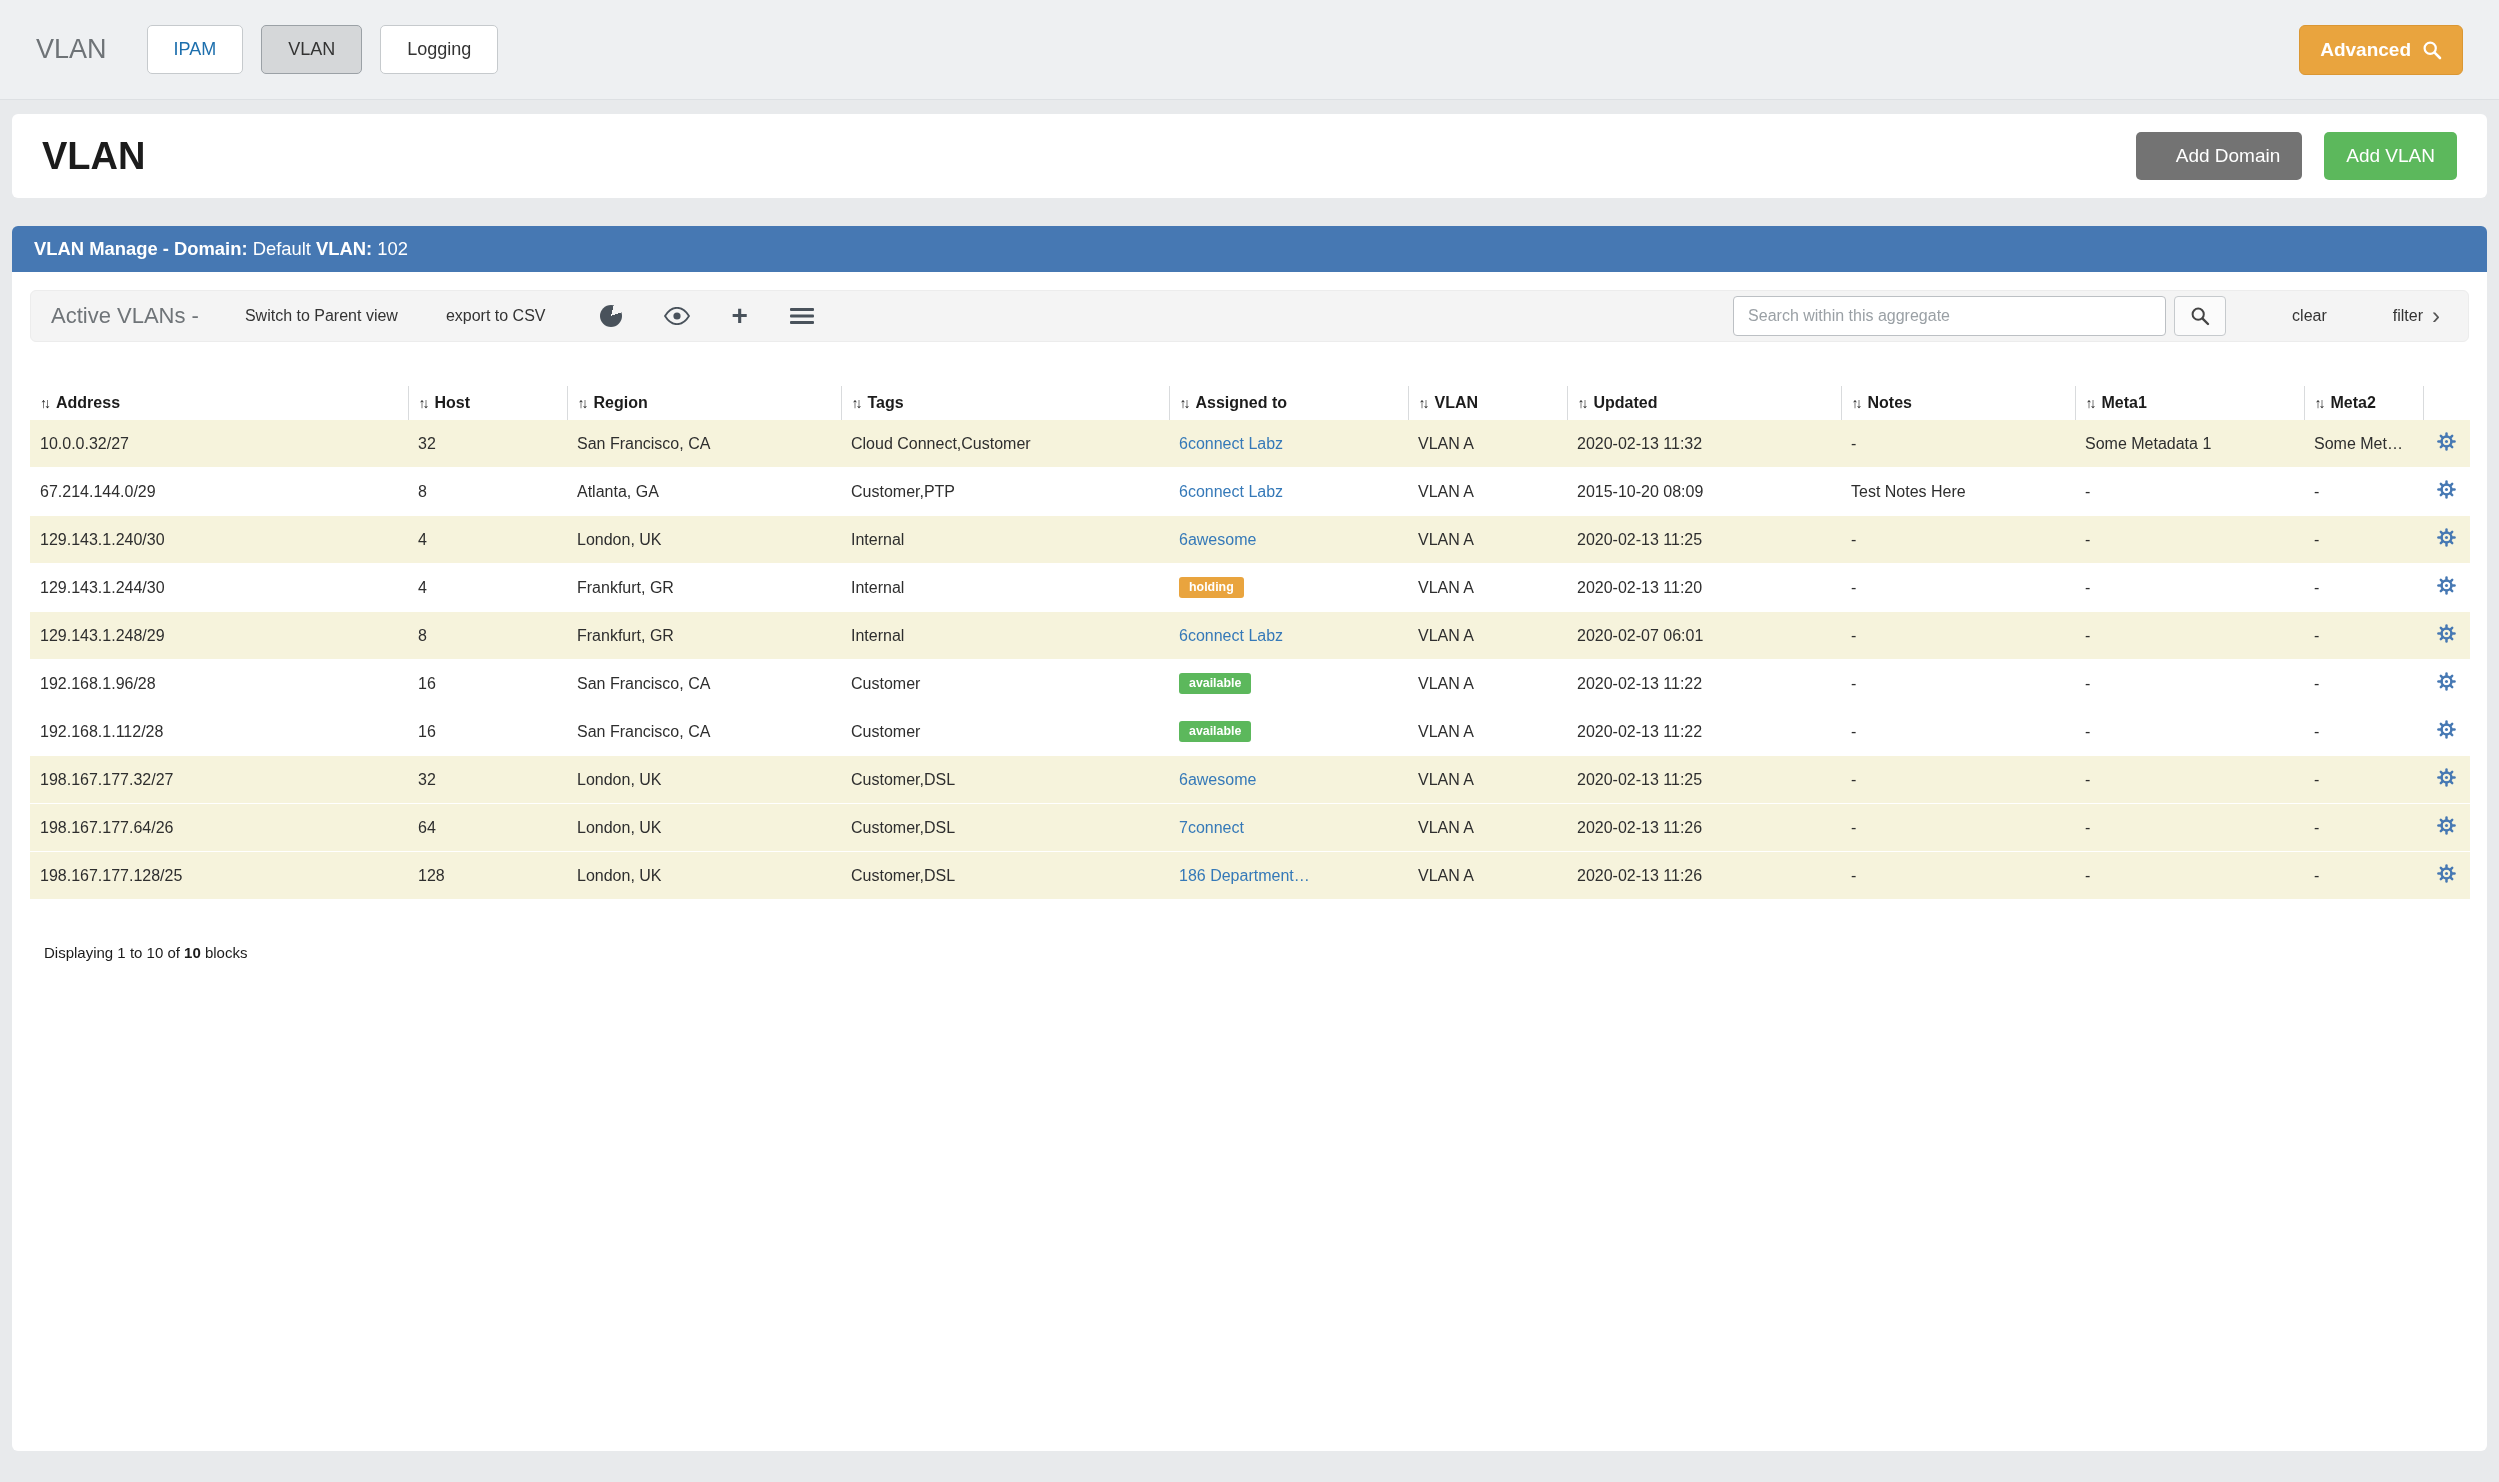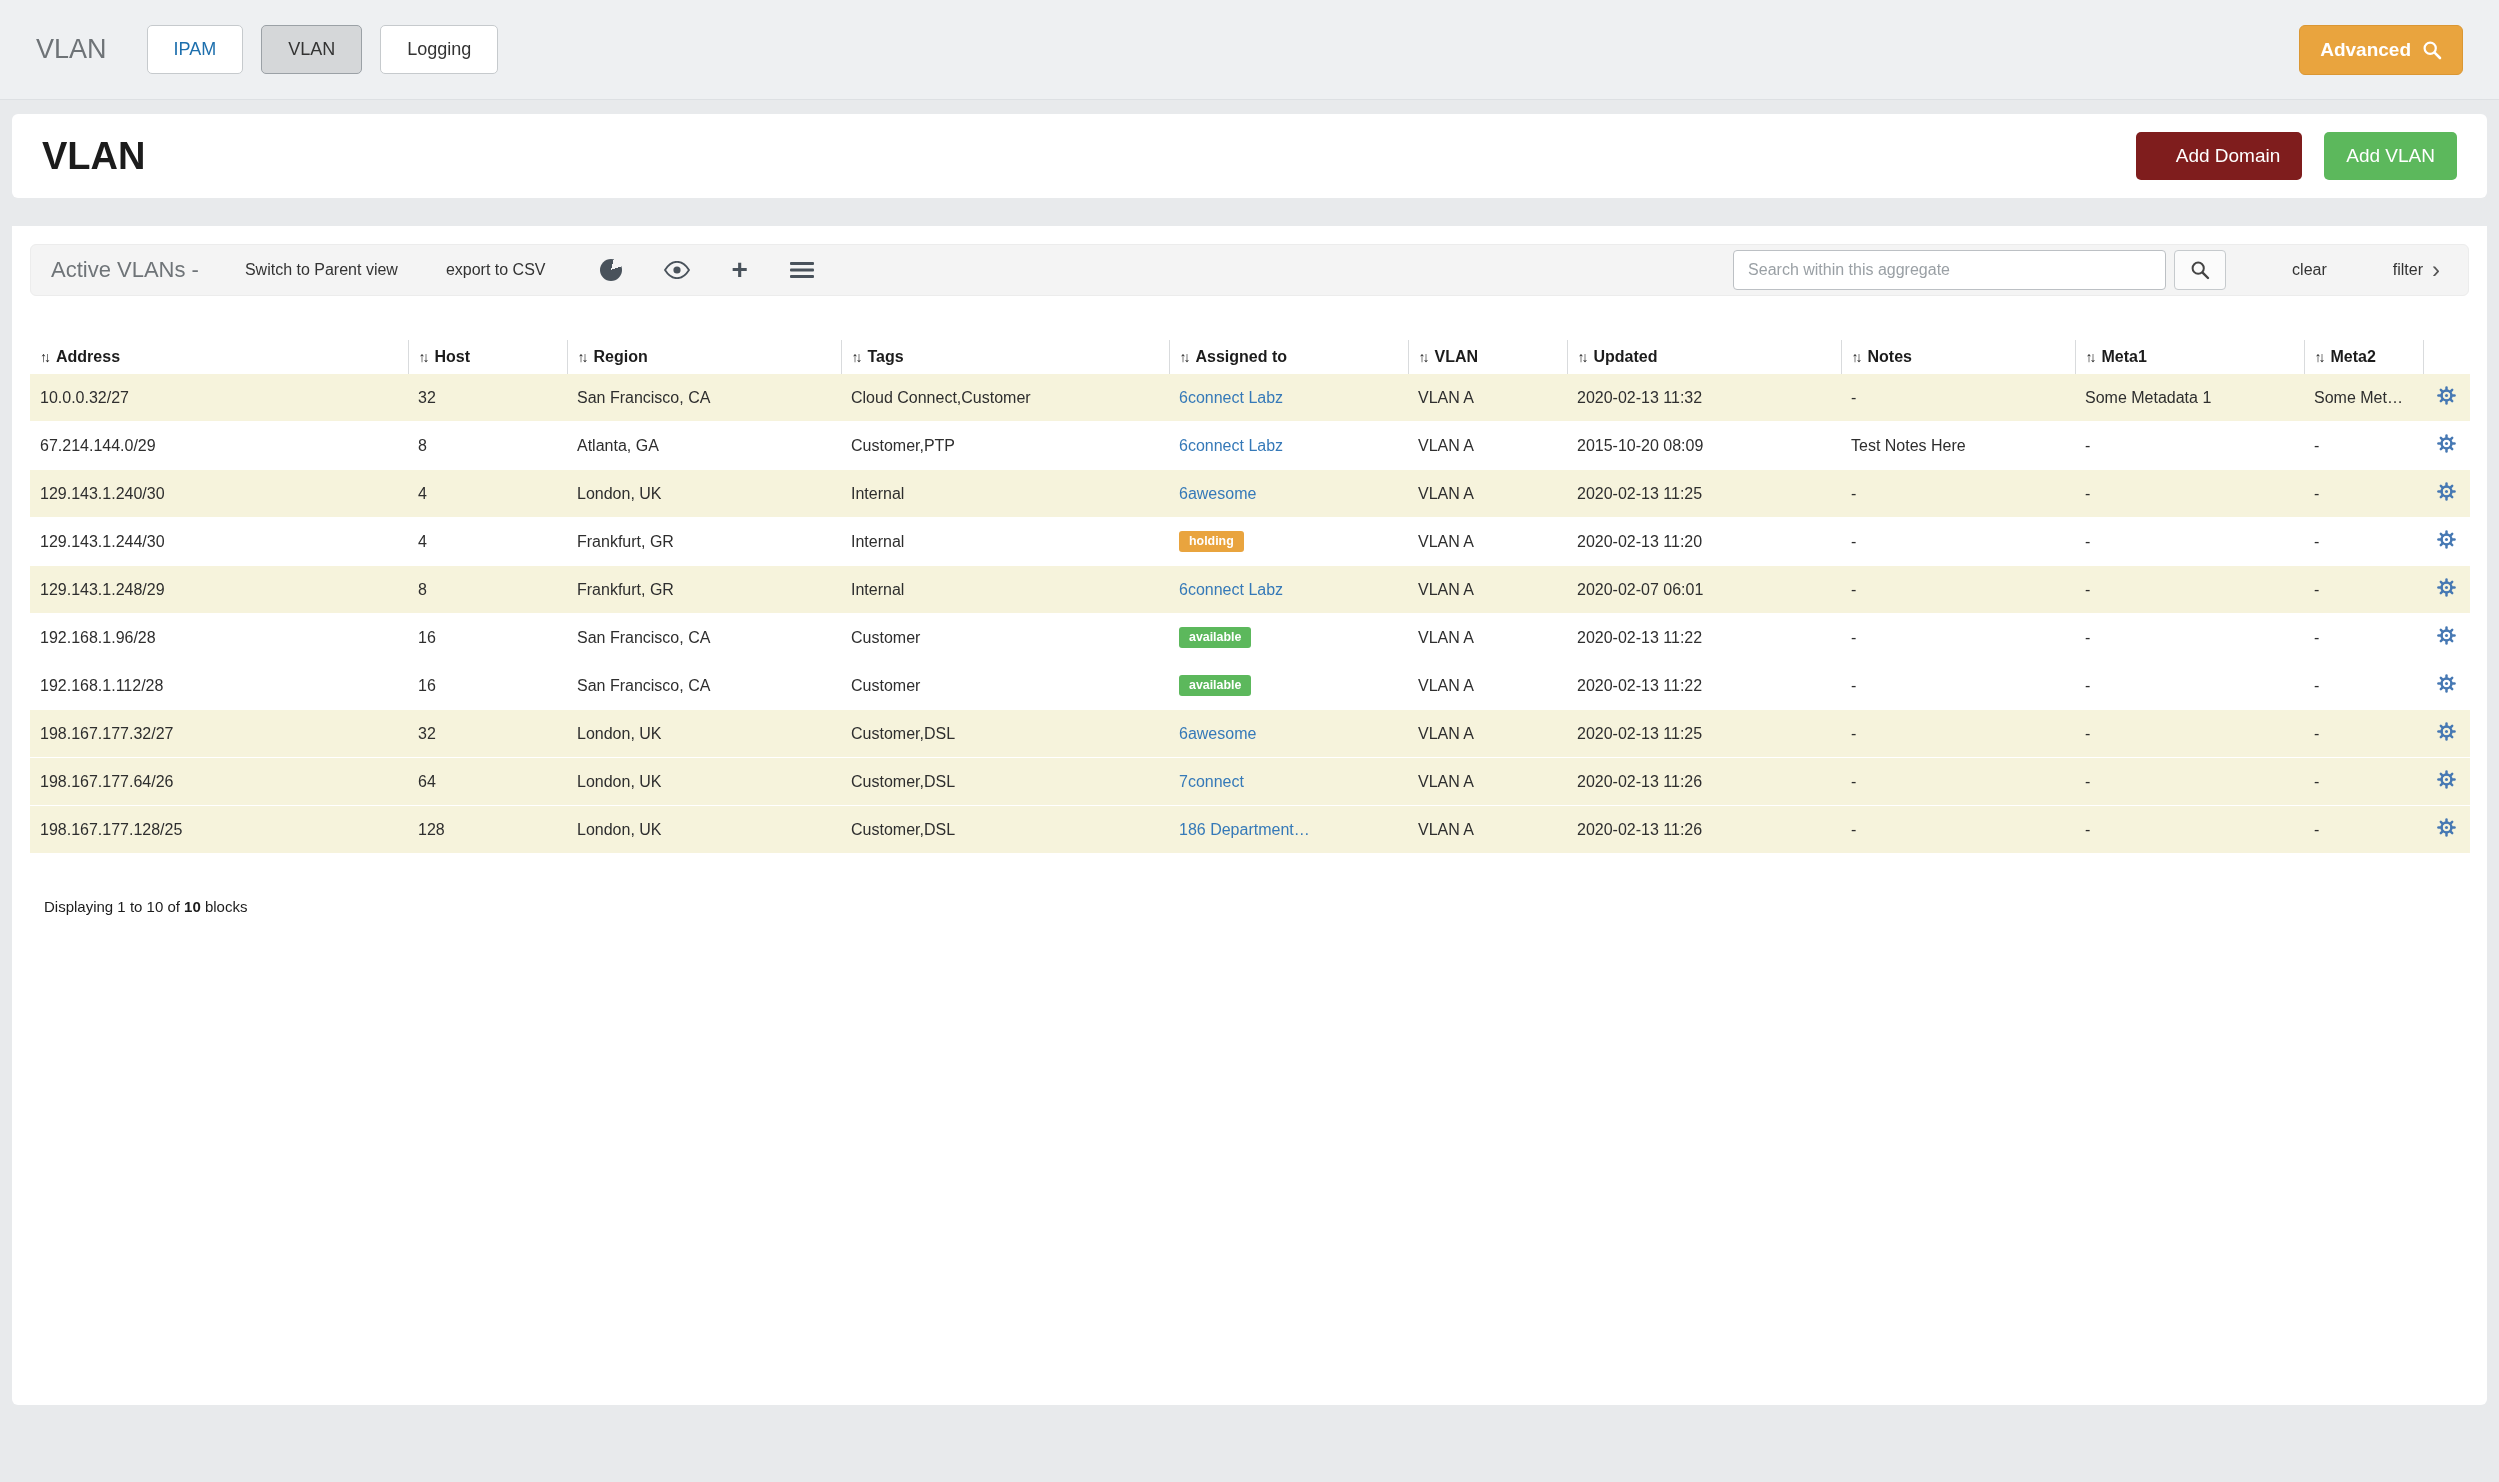--- a/index.html
+++ b/index.html
@@ -63,21 +63,21 @@
   .title-actions { margin-left: auto; display: flex; gap: 22px; }
   .btn {
     border: none;
     color: #fff;
     font-size: 19px;
     padding: 13px 22px;
     border-radius: 5px;
     font-family: "Liberation Sans", sans-serif;
     cursor: pointer;
   }
-  .btn-blue { background: #7f1d1d; padding-left: 40px; }
+  .btn-blue { background: #737373; padding-left: 40px; }
   .btn-green { background: #5cb85c; }
 
   
   .panel { margin: 28px 12px 0; }
   .panel-head {
     background: #4678b3;
     border-radius: 6px 6px 0 0;
     padding: 12px 22px;
     color: #fff;
     font-size: 18.4px;
@@ -210,20 +210,21 @@
 
   <section class="title-card">
     <h1>VLAN</h1>
     <div class="title-actions">
       <button class="btn btn-blue">Add Domain</button>
       <button class="btn btn-green">Add VLAN</button>
     </div>
   </section>
 
   <section class="panel">
+    <div class="panel-head"><span style="font-weight: 700;">VLAN Manage - Domain: </span><span style="font-weight: 400;">Default </span><span style="font-weight: 700;">VLAN: </span><span style="font-weight: 400;">102</span></div>
     <div class="panel-body">
 
       <div class="toolbar">
         <span class="active-label">Active VLANs -</span>
         <a class="toolbar-link link-switch">Switch to Parent view</a>
         <a class="toolbar-link link-export">export to CSV</a>
         <span class="tool-icon pie"></span>
         <span class="tool-icon">
           <svg width="26" height="18" viewBox="0 0 26 18">
               <path d="M1 9 C5 2.5 9 0.8 13 0.8 C17 0.8 21 2.5 25 9 C21 15.5 17 17.2 13 17.2 C9 17.2 5 15.5 1 9 Z" fill="none" stroke="#49525b" stroke-width="1.8"></path>

